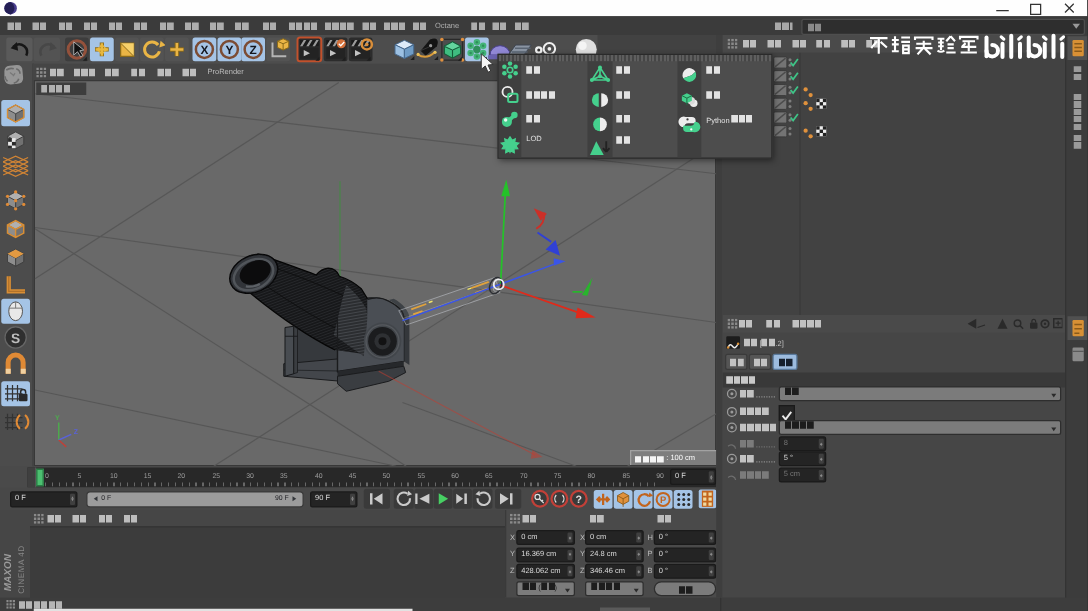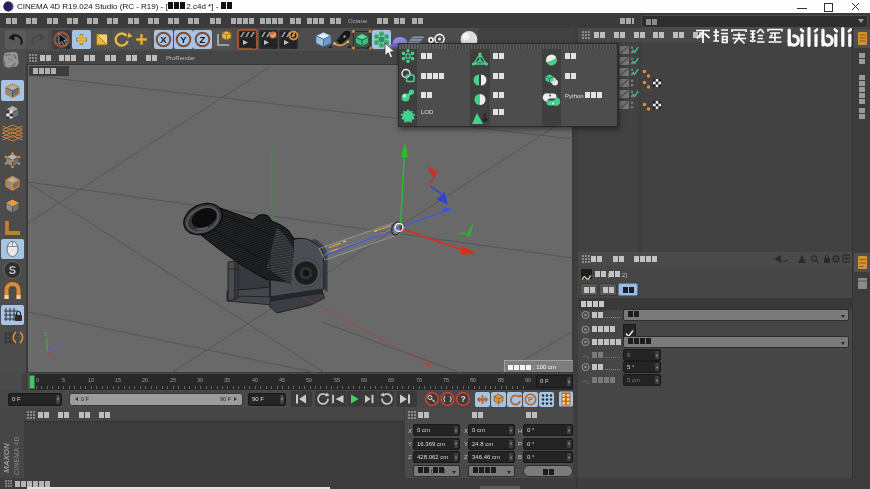--- a/index.html
+++ b/index.html
@@ -19,21 +19,20 @@
 .drp:after{content:"";position:absolute;right:3px;top:4.5px;border:2.5px solid rgba(0,0,0,0);border-top:3.5px solid #2a2a2a;}
 </style></head>
 <body>
 <div id="app">
 
 <div class="ab" id="title" style="left:0;top:0;width:870px;height:13px;background:#fefefe;color:#111;font-size:8px;line-height:13px;">
   <svg class="ab" style="left:3px;top:1px" width="11" height="11">
         <circle cx="5.5" cy="5.5" r="5" fill="#4a3f8f"></circle>
         <path d="M5.5.5a5 5 0 0 0 0 10c2-1.4 3-3 3-5s-1-3.6-3-5z" fill="#241f55"></path>
       </svg>
-  <span class="ab" style="left:17px;top:0">CINEMA 4D R19.024 Studio (RC - R19) - [<i class="ib w3" style="height:7px"></i> 2.c4d *] - <i class="ib w2" style="height:7px"></i></span>
   <span class="ab" style="left:797px;top:0;width:10px;border-top:1px solid #333;top:8px"></span>
   <span class="ab" style="left:824px;top:3px;width:7px;height:7px;border:1px solid #333"></span>
   <svg class="ab" style="left:851px;top:2px" width="9" height="9">
         <path d="M1,1 8,8 M8,1 1,8" stroke="#333" stroke-width="1"></path>
       </svg>
 </div>
 
 <div class="ab" id="menubar" style="left:0;top:13px;width:870px;height:15px;background:#3b3b3b;color:#adadad;">
   <i class="b w2" style="left:6px;top:5px"></i>
       <i class="b w2" style="left:26px;top:5px"></i>

